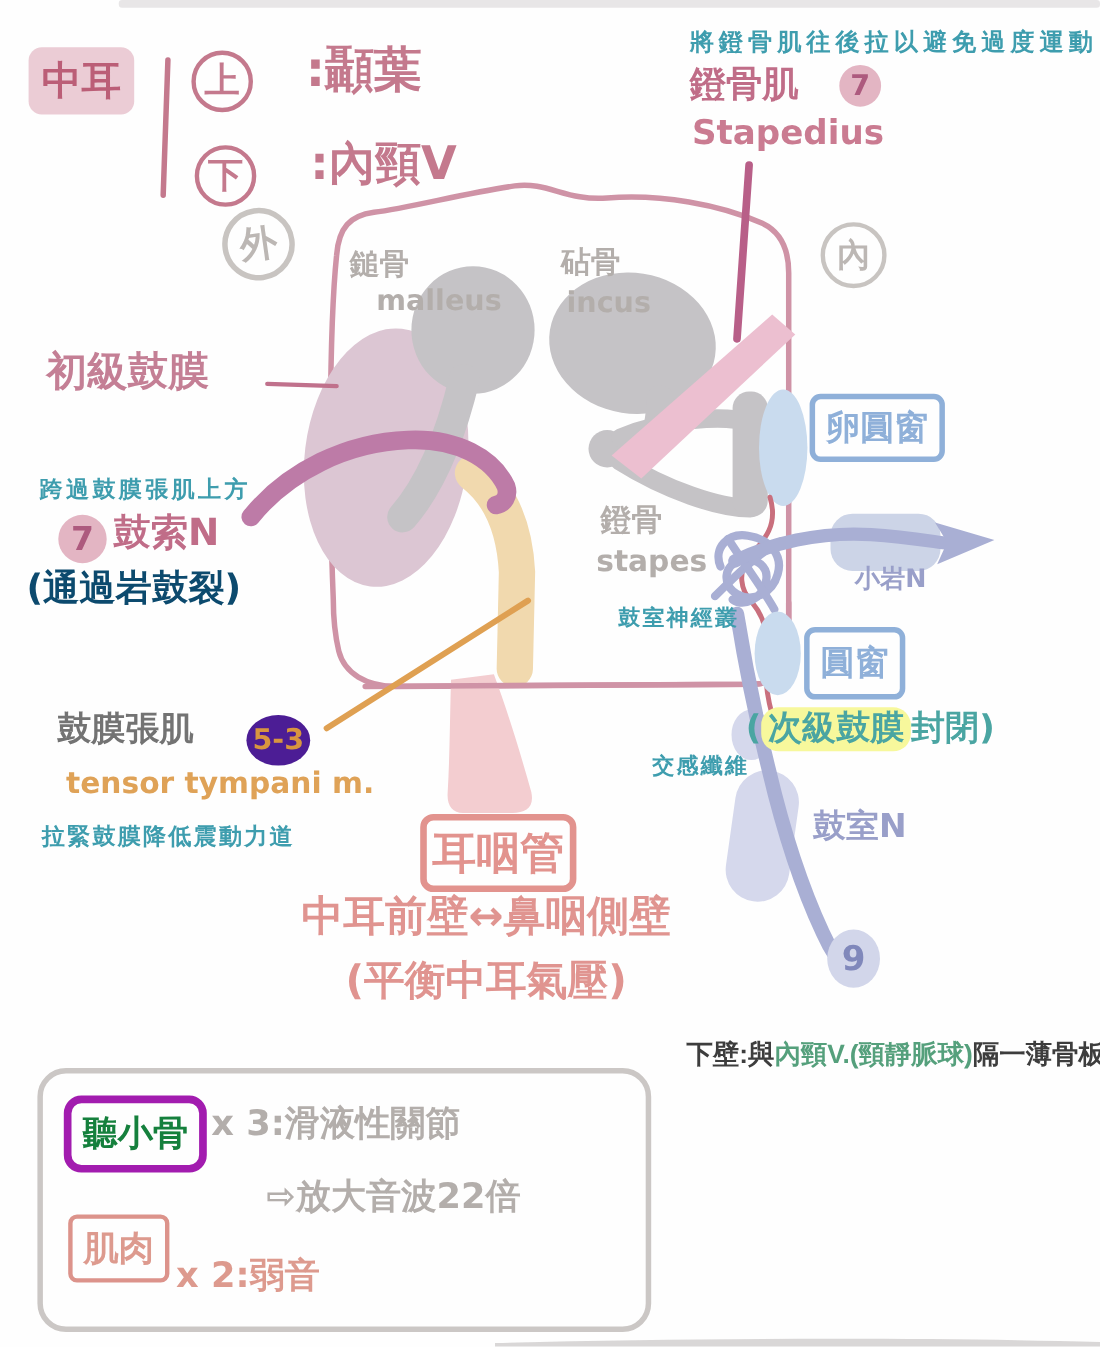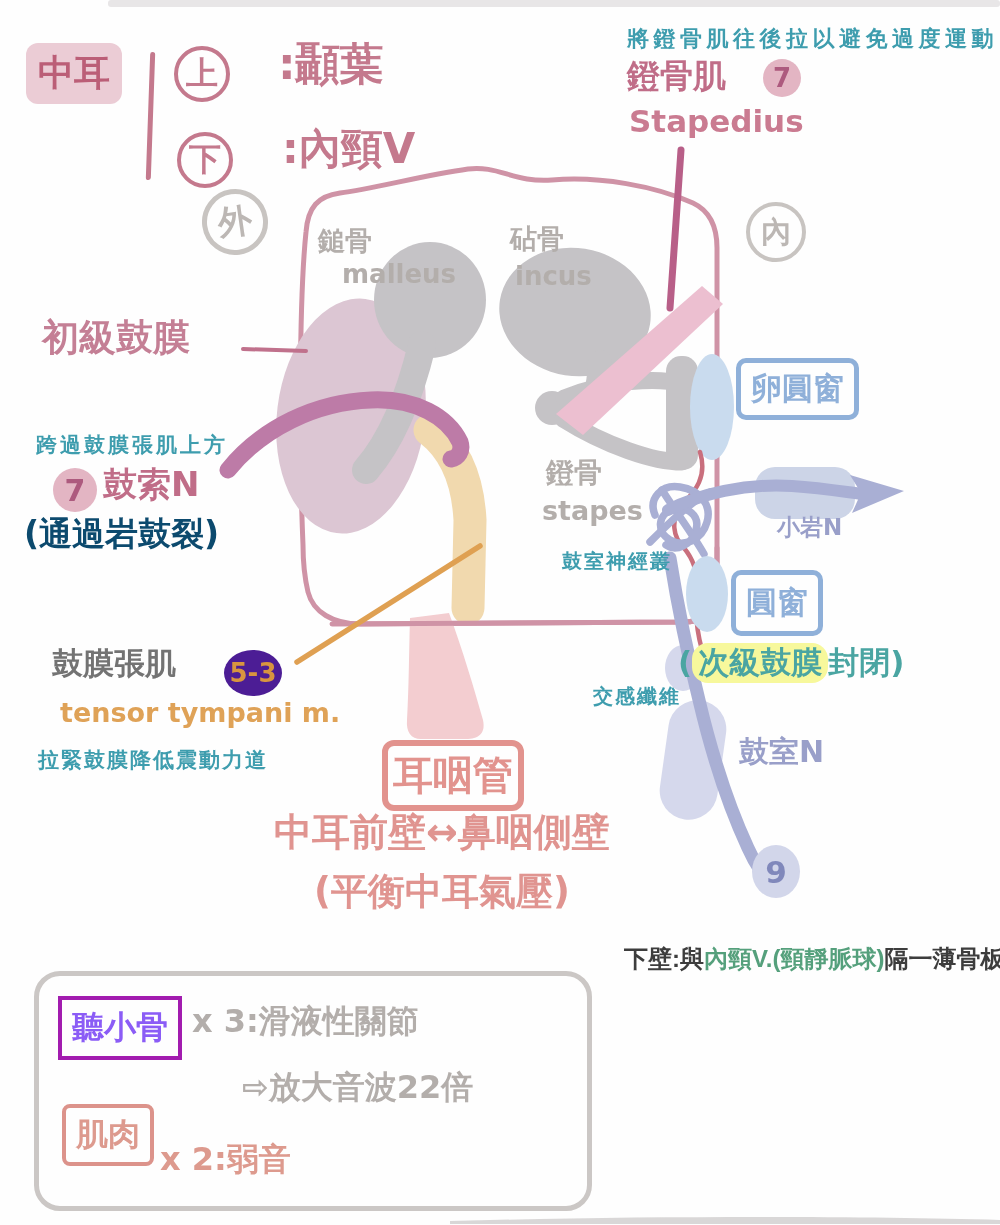--- a/index.html
+++ b/index.html
@@ -150,21 +150,21 @@
               color:#e2938e;font-size:40px;padding:2px 5px;">耳咽管</div>
   <div class="lbl" style="left:274px;top:812px;font-size:38px;color:#e09490;">中耳前壁↔鼻咽側壁</div>
   <div class="lbl" style="left:314px;top:872px;font-size:37px;color:#e09490;">(平衡中耳氣壓)</div>
 
   <div class="lbl" style="left:624px;top:946px;font-size:24px;font-family:'Liberation Sans',sans-serif;">
     <span style="color:#3d3d3d;">下壁:與</span><span style="color:#55a07c;margin-top:48px;">內頸V.(頸靜脈球)</span><span style="color:#3d3d3d;">隔一薄骨板</span>
   </div>
 
   <div style="position:absolute;left:34px;top:971px;width:548px;height:230px;
               border:5px solid #cbc7c5;border-radius:26px;"></div>
-  <div class="boxlbl" style="left:58px;top:996px;border:4px solid #a21caf;border-radius:0;
-              color:#8b5cf6;font-size:32px;padding:6px 10px;">聽小骨</div>
+  <div class="boxlbl" style="left:58px;top:996px;border:7px solid #a21caf;border-radius:16px;
+              color:#15803d;font-size:32px;padding:6px 10px;">聽小骨</div>
   <div class="lbl gray" style="left:192px;top:1004px;font-size:32px;">x 3:滑液性關節</div>
   <div class="lbl gray" style="left:242px;top:1070px;font-size:32px;">⇨放大音波22倍</div>
   <div class="boxlbl" style="left:62px;top:1104px;border:4px solid #dc938b;border-radius:8px;
               color:#dd9a8e;font-size:32px;padding:5px 10px;">肌肉</div>
   <div class="lbl" style="left:160px;top:1142px;font-size:32px;color:#dd9a8e;">x 2:弱音</div>
 
 </div>
 
 </body></html>

